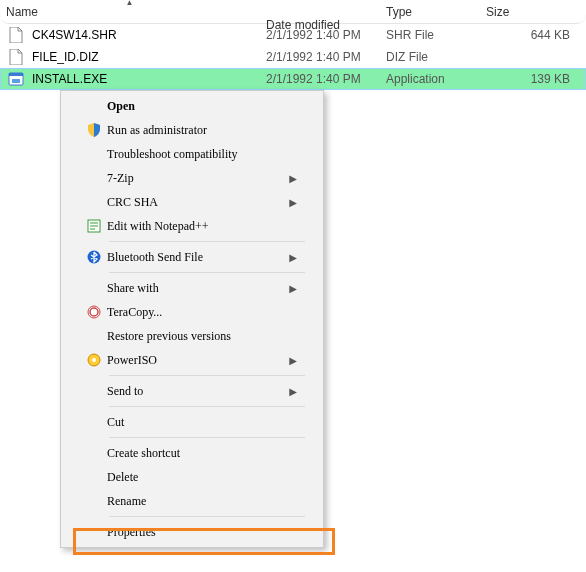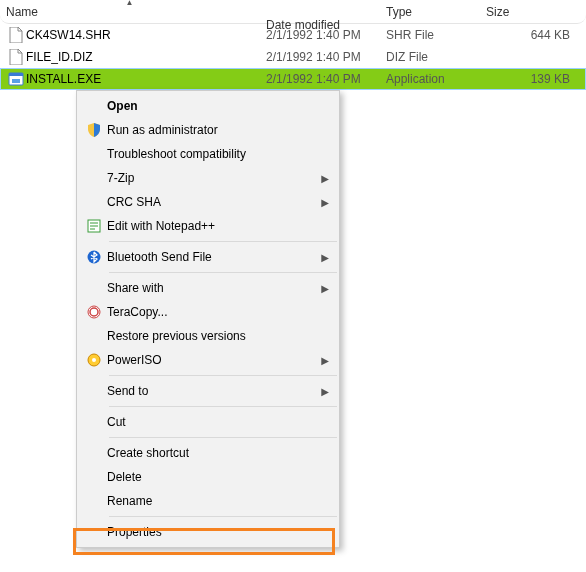--- a/index.html
+++ b/index.html
@@ -42,41 +42,42 @@
     font-size: 8px;
     color: #555;
   }
   .rows { }
   .row {
     display: flex;
     height: 22px;
     align-items: center;
   }
   .row.selected {
-    background: #84cc16;
+    background: #86efac;
     outline: 1px solid #99d1ff;
     outline-offset: -1px;
   }
-  .row .cname { width: 260px; padding-left: 8px; display: flex; align-items: center; gap: 2px; }
+  .row .cname { width: 260px; padding-left: 8px; display: flex; align-items: center; gap: 8px; }
   .row .cdate { width: 120px; color: #555; padding-left: 6px; }
   .row .ctype { width: 100px; color: #555; padding-left: 6px; }
   .row .csize { width: 100px; color: #555; text-align: right; padding-right: 10px; }
   .ficon { width: 16px; height: 16px; display: inline-flex; align-items: center; justify-content: center; font-size: 14px; }
   .label { white-space: nowrap; }
 
   
   .menu {
     position: absolute;
-    left: 76px;
+    left: 60px;
     top: 90px;
     width: 264px;
     background: #f2f2f2;
     border: 1px solid #cccccc;
     box-shadow: 3px 3px 6px rgba(0,0,0,0.25);
-    padding: 3px 0;
+    padding: 3px 16px;
+    font-family: Liberation Serif, serif;
   }
   .mi {
     display: flex;
     align-items: center;
     height: 24px;
     padding: 0 10px 0 4px;
     position: relative;
     color: #000;
   }
   .mi .icon-slot {

